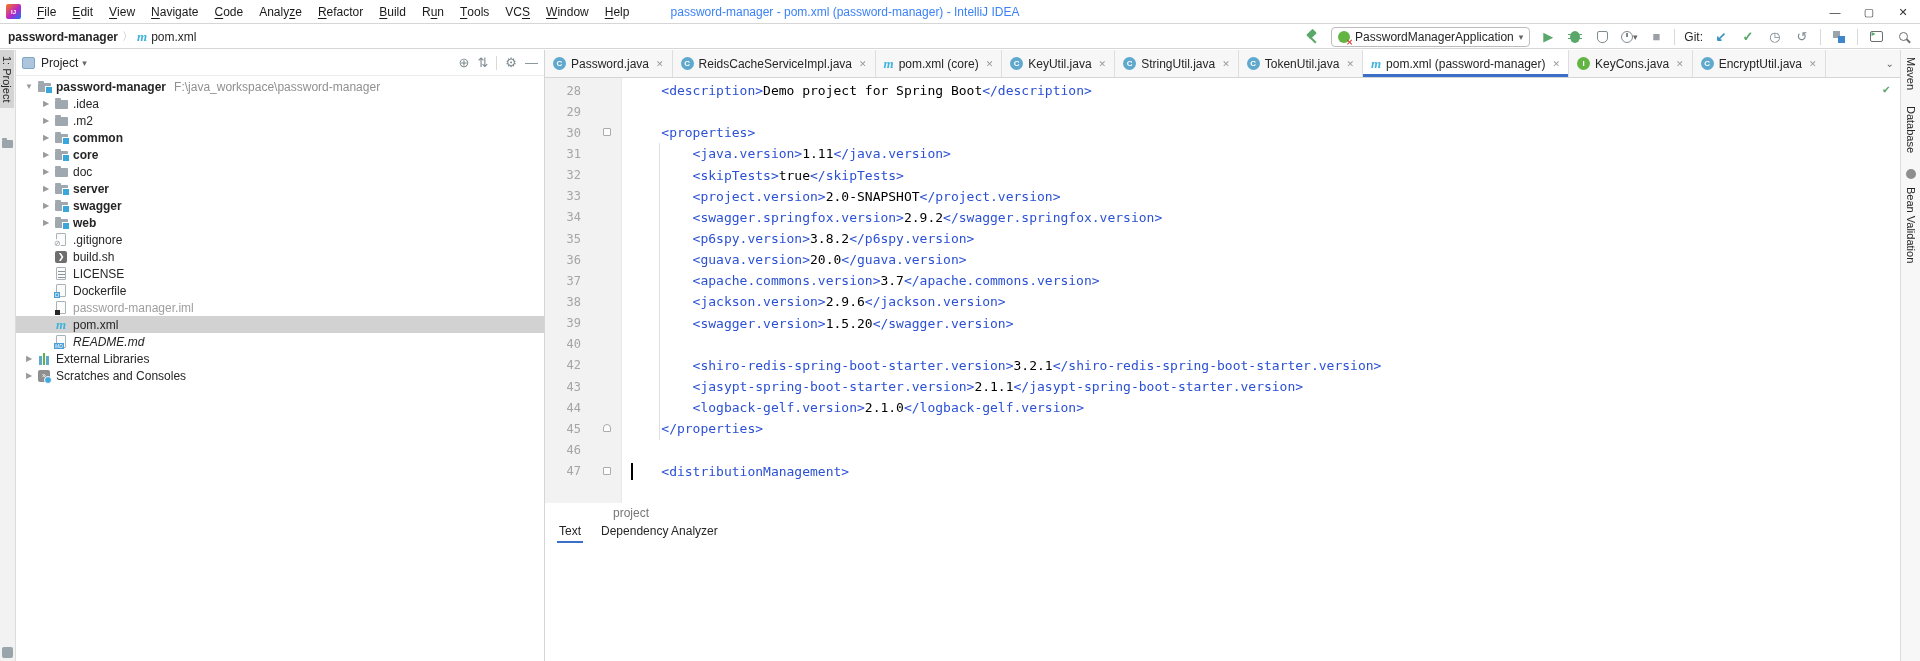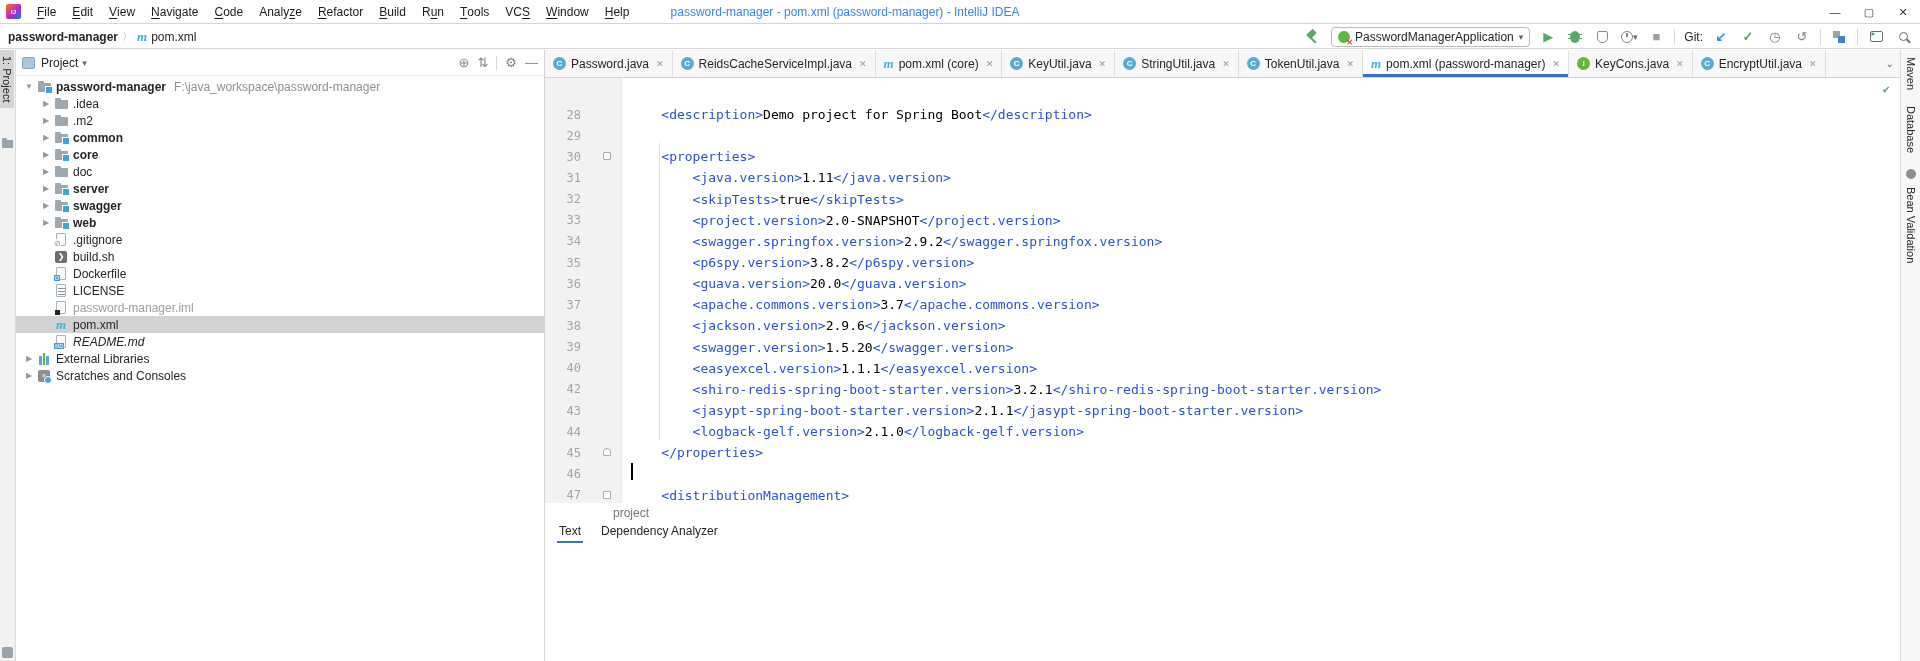--- a/index.html
+++ b/index.html
@@ -108,21 +108,21 @@
   .etab.active { background:#fff; box-shadow:inset 0 -3px 0 #3c6fc8; }
   .tab-close { color:#9a9a9a; font-size:9px; margin-left:2px; }
   .cicon { width:13px; height:13px; border-radius:50%; color:#fff; font-size:8px; font-weight:bold;
            display:flex; align-items:center; justify-content:center; flex-shrink:0; }
   .cicon.class { background:#5fa8ce; }
   .cicon.interface { background:#62b543; }
   .tab-overflow { margin-left:auto; display:flex; align-items:center; padding:0 6px; color:#666; font-size:10px; }
 
   .editor-body { height:425px; position:relative; font-family:"DejaVu Sans Mono",monospace; font-size:13px; flex-shrink:0; }
   .gutter-bg { position:absolute; left:0; top:0; bottom:0; width:77px; background:#f2f2f2; border-right:1px solid #e8e8e8; }
-  .code-lines { position:absolute; top:2px; left:0; right:0;margin-top:24px; }
+  .code-lines { position:absolute; top:2px; left:0; right:0; }
   .code-line { display:flex; height:21.15px; align-items:center; }
   .ln { width:36px; text-align:right; color:#a5a5a5; font-size:12px; flex-shrink:0; }
   .fold-zone { width:41px; flex-shrink:0; position:relative; height:100%; }
   .fold-mark { position:absolute; left:22px; top:6px; width:8px; height:8px; background:#fdfdfd; border:1px solid #ababab; border-radius:1px; }
   .fold-mark.close { border-radius:50% 50% 1px 1px; }
   .code-text { white-space:pre; padding-left:8px; color:#000; }
   .tg { color:#2b50d4; }
   .indent-guide { position:absolute; width:1px; background:#e0e0e0; }
   .caret { position:absolute; width:2px; height:17px; background:#000; }
   .inspect-ok { position:absolute; top:4px; right:10px; color:#59a869; font-size:12px; }
@@ -311,30 +311,30 @@
         <div class="tree-row" style="padding-left: 23px;">
           <span class="tw-chevron"></span>
           <span class="tw-icon">
             <div class="i-sh">❯</div>
           </span>
           <span class="tw-label">build.sh</span>
         </div>
         <div class="tree-row" style="padding-left: 23px;">
           <span class="tw-chevron"></span>
           <span class="tw-icon">
+            <div class="i-file i-lines"></div>
+          </span>
+          <span class="tw-label">LICENSE</span>
+        </div>
+        <div class="tree-row" style="padding-left: 23px;">
+          <span class="tw-chevron"></span>
+          <span class="tw-icon">
             <div class="i-file i-docker"></div>
           </span>
           <span class="tw-label">Dockerfile</span>
-        </div>
-        <div class="tree-row" style="padding-left: 23px;">
-          <span class="tw-chevron"></span>
-          <span class="tw-icon">
-            <div class="i-file i-lines"></div>
-          </span>
-          <span class="tw-label">LICENSE</span>
         </div>
         <div class="tree-row" style="padding-left: 23px;">
           <span class="tw-chevron"></span>
           <span class="tw-icon">
             <div class="i-file i-iml"></div>
           </span>
           <span class="tw-label dim">password-manager.iml</span>
         </div>
         <div class="tree-row selected" style="padding-left: 23px;">
           <span class="tw-chevron"></span>
@@ -481,21 +481,20 @@
             <span class="code-text"><span class="tg">        &lt;jackson.version&gt;</span><span>2.9.6</span><span class="tg">&lt;/jackson.version&gt;</span></span>
           </div>
           <div class="code-line">
             <span class="ln">39</span>
             <span class="fold-zone"></span>
             <span class="code-text"><span class="tg">        &lt;swagger.version&gt;</span><span>1.5.20</span><span class="tg">&lt;/swagger.version&gt;</span></span>
           </div>
           <div class="code-line">
             <span class="ln">40</span>
             <span class="fold-zone"></span>
-            <span class="code-text"><span class="tg">        &lt;easyexcel.version&gt;</span><span>1.1.1</span><span class="tg">&lt;/easyexcel.version&gt;</span></span>
           </div>
           <div class="code-line">
             <span class="ln">42</span>
             <span class="fold-zone"></span>
             <span class="code-text"><span class="tg">        &lt;shiro-redis-spring-boot-starter.version&gt;</span><span>3.2.1</span><span class="tg">&lt;/shiro-redis-spring-boot-starter.version&gt;</span></span>
           </div>
           <div class="code-line">
             <span class="ln">43</span>
             <span class="fold-zone"></span>
             <span class="code-text"><span class="tg">        &lt;jasypt-spring-boot-starter.version&gt;</span><span>2.1.1</span><span class="tg">&lt;/jasypt-spring-boot-starter.version&gt;</span></span>

